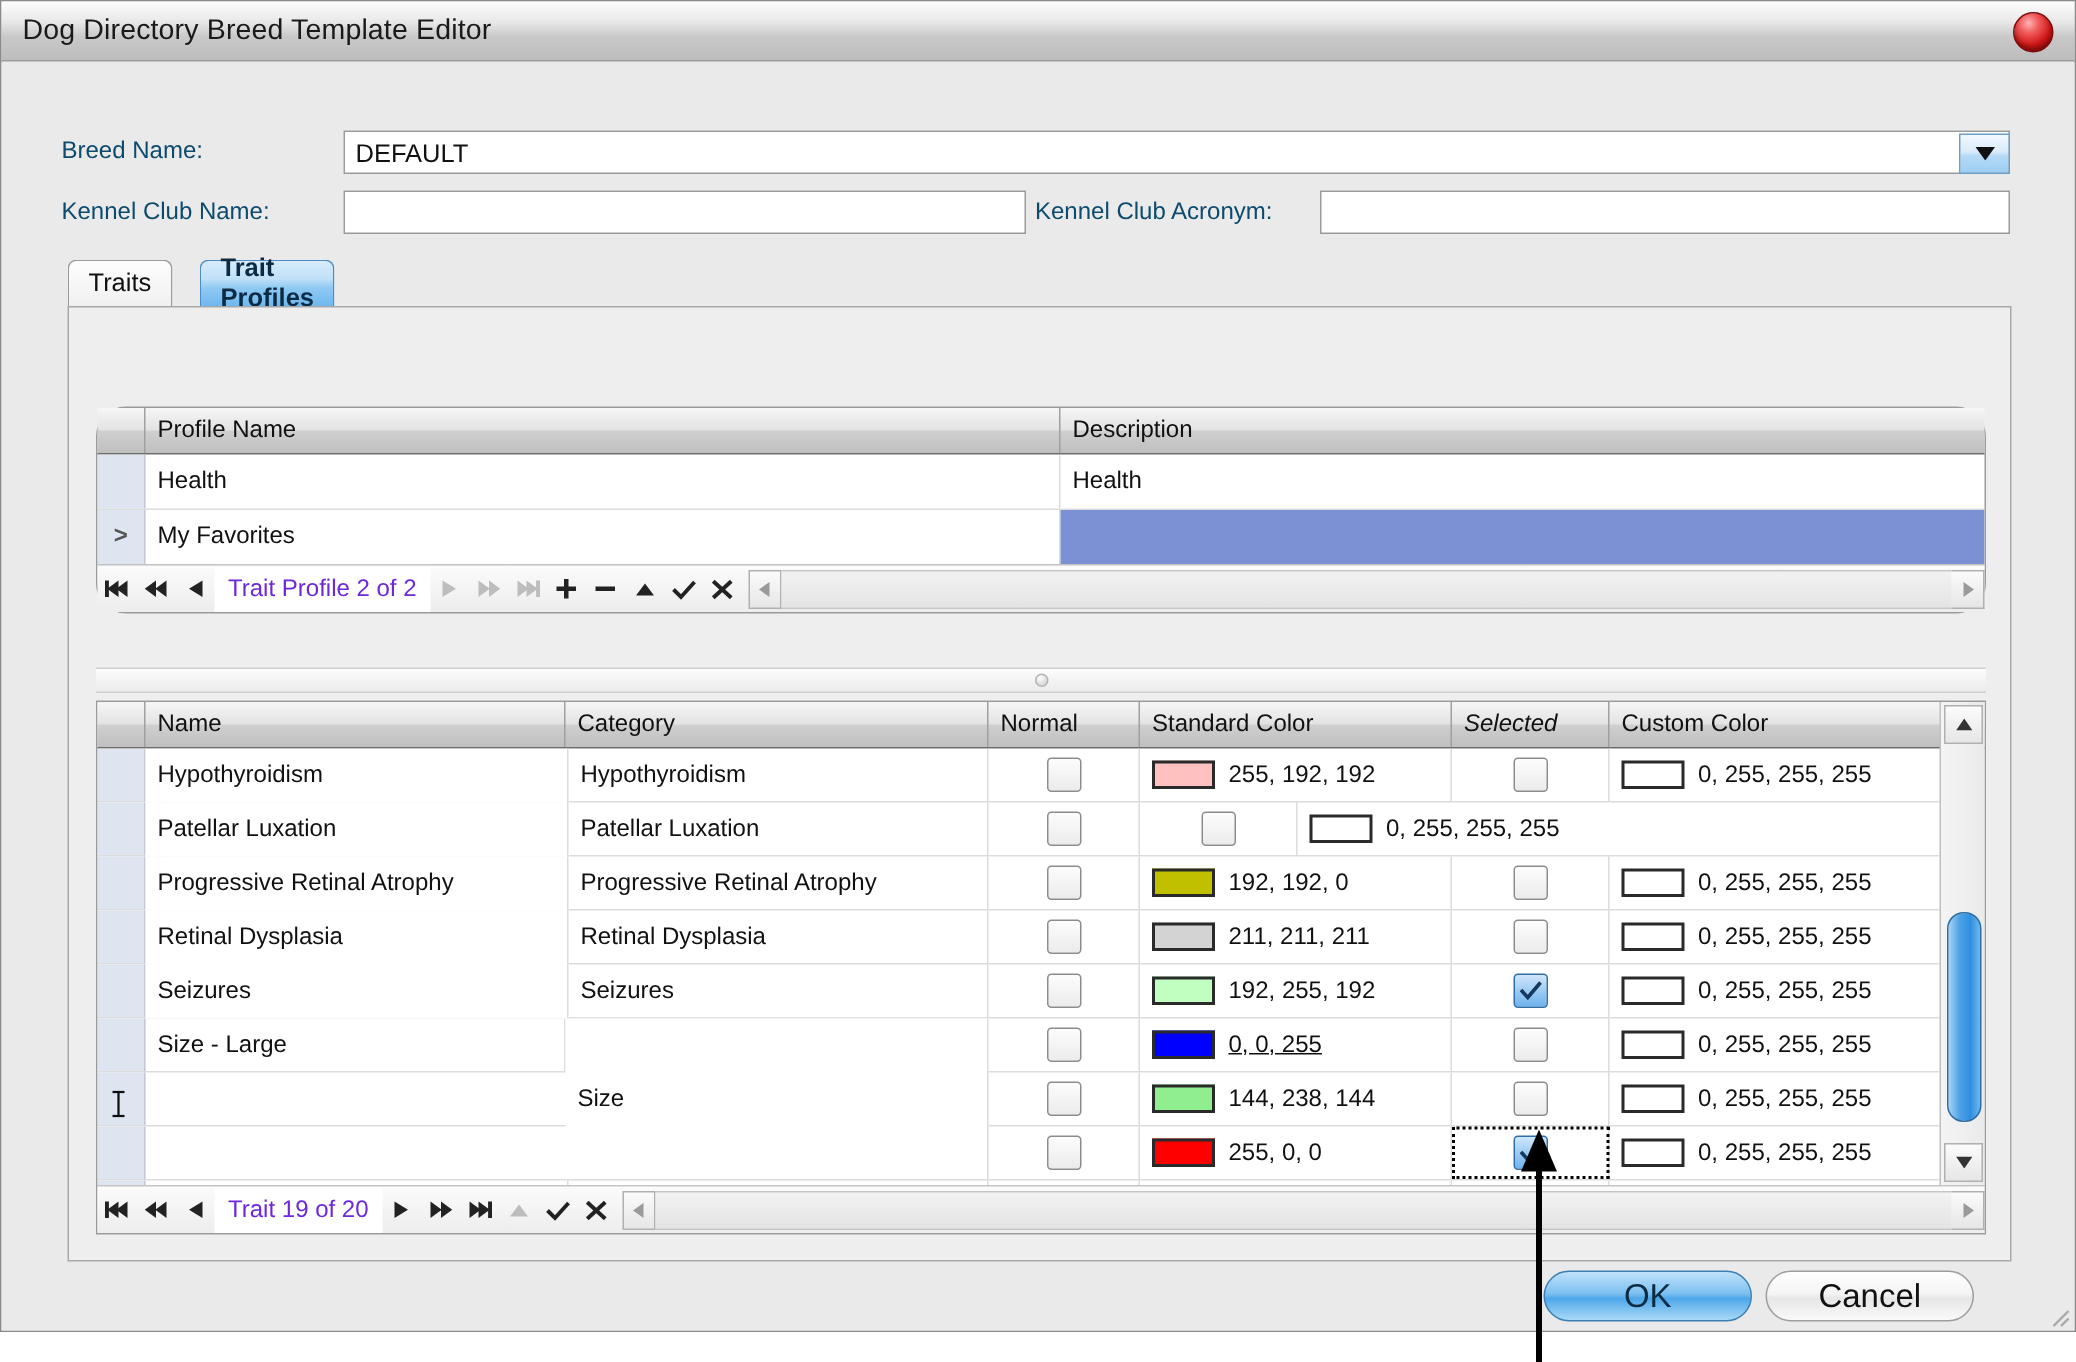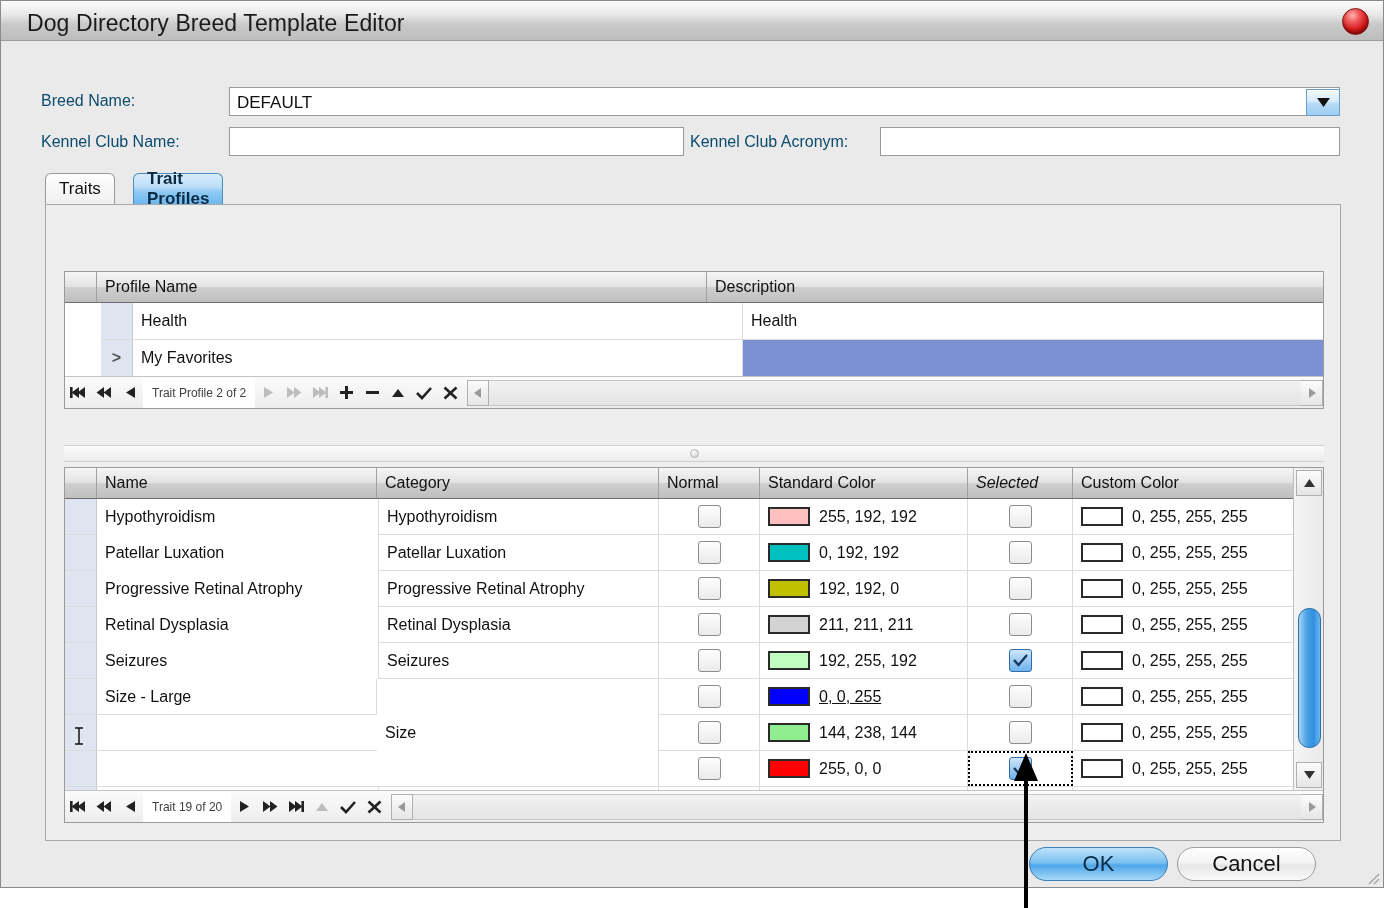--- a/index.html
+++ b/index.html
@@ -15,22 +15,22 @@
     position: absolute; left: 0; top: 0; width: 1384px; height: 888px;
     border: 1px solid #8a8a8a;
     background: #eaeaea;
   }
   #titlebar {
     position: relative; height: 40px;
     background: linear-gradient(to bottom, #fdfdfd 0%, #e8e8e8 35%, #c9c9c9 60%, #bdbdbd 100%);
     border-bottom: 1px solid #9b9b9b;
   }
   #title-text {
-    position: absolute; left: 26px; top: 9px;
-    font-size: 23px; color: #1a1a1a; letter-spacing: .1px;
+    position: absolute; left: 14px; top: 9px;
+    font-size: 19px; color: #1a1a1a; letter-spacing: .1px;
   }
   #close-btn {
     position: absolute; right: 14px; top: 7px; width: 27px; height: 27px;
     border-radius: 50%;
     background: radial-gradient(circle at 38% 26%, #ffb3b3 0%, #f05a5a 28%, #cc1414 62%, #8e0d0d 100%);
     border: 1px solid #7e0a0a;
     box-shadow: inset 0 -2px 3px rgba(0,0,0,.35);
   }
 
   #client { position: absolute; left: 0; top: 41px; right: 0; bottom: 0; background: #eaeaea; }
@@ -120,21 +120,21 @@
     background: linear-gradient(to bottom,#fbfbfb,#ededed);
     border-top: 1px solid #c4c4c4;
   }
   .navbtn {
     width: 26px; height: 30px; display: flex; align-items: center; justify-content: center;
     color: #222;
   }
   .navbtn.dim { color: #bdbdbd; }
   .navbtn svg { display: block; }
   .navlabel {
-    padding: 0 9px; font-size: 12px; color: #404040; background: #fff;
+    padding: 0 9px; font-size: 16px; color: #6d28d9; background: #fff;
     height: 30px; display: flex; align-items: center; white-space: nowrap;
   }
 
   
   .hscroll { display: flex; align-items: center; flex: 1; height: 28px; margin-left: 4px; }
   .hsb-btn {
     width: 22px; height: 26px; border: 1px solid #b0b0b0;
     background: linear-gradient(to bottom,#fbfbfb,#e6e6e6);
     display: flex; align-items: center; justify-content: center;
   }
@@ -225,27 +225,27 @@
       <div class="tab inactive" style="left:0;">
         <span>Traits</span>
       </div>
       <div class="tab active" style="left:88px;">
         <span>Trait Profiles</span>
       </div>
     </div>
 
     <div id="tabpage">
 
-      <div class="grid" id="profiles-grid" style="left:18px; top:66px; width:1260px; height:138px;">
+      <div class="grid" id="profiles-grid" style="left:18px; top:66px; width:1260px; height:138px;border-radius:20px;">
         <div class="grid-head">
           <div class="hcell ind" style="width:32px;"></div>
           <div class="hcell" style="width:610px;">Profile Name</div>
           <div class="hcell" style="flex:1; border-right:none;">Description</div>
         </div>
-        <div class="grid-body" style="height:105px;padding-left:36px;">
+        <div class="grid-body" style="height:105px;">
           <div class="grow" style="height:37px;">
             <div class="ind-cell" style="width:32px;"></div>
             <div class="gcell" style="width:610px;">Health</div>
             <div class="gcell" style="flex:1; border-right:none;">Health</div>
           </div>
           <div class="grow" style="height:37px;">
             <div class="ind-cell" style="width:32px; font-weight:bold;">&gt;</div>
             <div class="gcell" style="width:610px;">My Favorites</div>
             <div class="gcell cell-selected" style="flex:1; border-right:none;"></div>
           </div>
@@ -366,24 +366,20 @@
                 <span>0, 255, 255, 255</span>
               </div>
             </div>
             <div class="grow" style="height: 36px;">
               <div class="ind-cell" style="width: 32px;"></div>
               <div class="gcell" style="width: 282px; height: 36px; align-self: flex-start; position: relative; z-index: 2; background: rgb(255, 255, 255); border-bottom: none;">Patellar Luxation</div>
               <div class="gcell" style="width: 280px;">Patellar Luxation</div>
               <div class="gcell ctr" style="width: 101px;">
                 <div class="cbx"></div>
               </div>
-              <div class="gcell colorcell" style="width: 208px;">
-                <span class="swatch" style="background: rgb(0, 192, 192);"></span>
-                <span>0, 192, 192</span>
-              </div>
               <div class="gcell ctr" style="width: 105px;">
                 <div class="cbx"></div>
               </div>
               <div class="gcell colorcell" style="flex: 1 1 0%; border-right: none;">
                 <span class="swatch hollow" style="background: rgb(255, 255, 255);"></span>
                 <span>0, 255, 255, 255</span>
               </div>
             </div>
             <div class="grow" style="height: 36px;">
               <div class="ind-cell" style="width: 32px;"></div>

